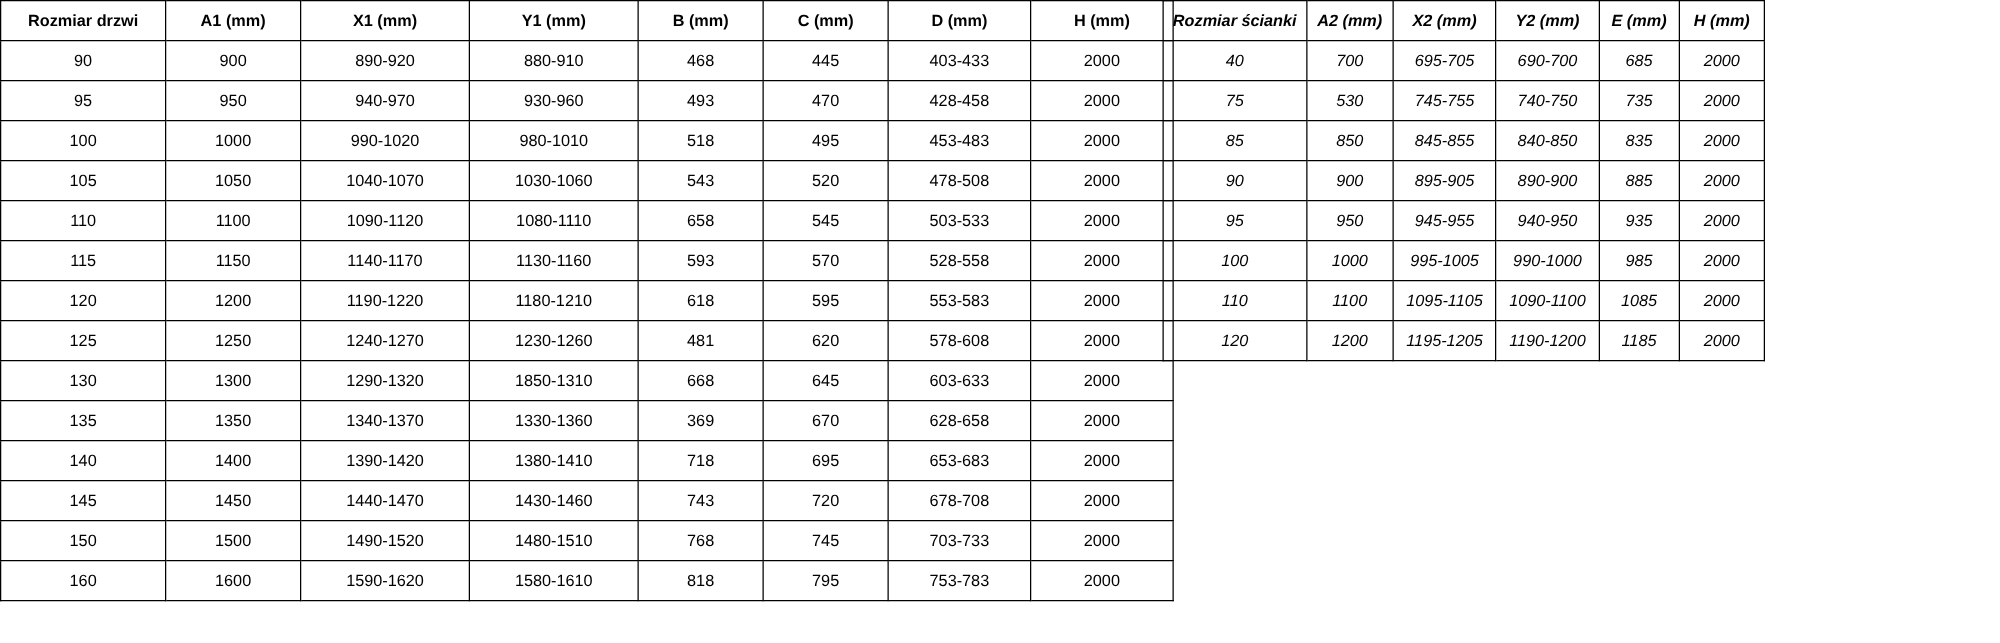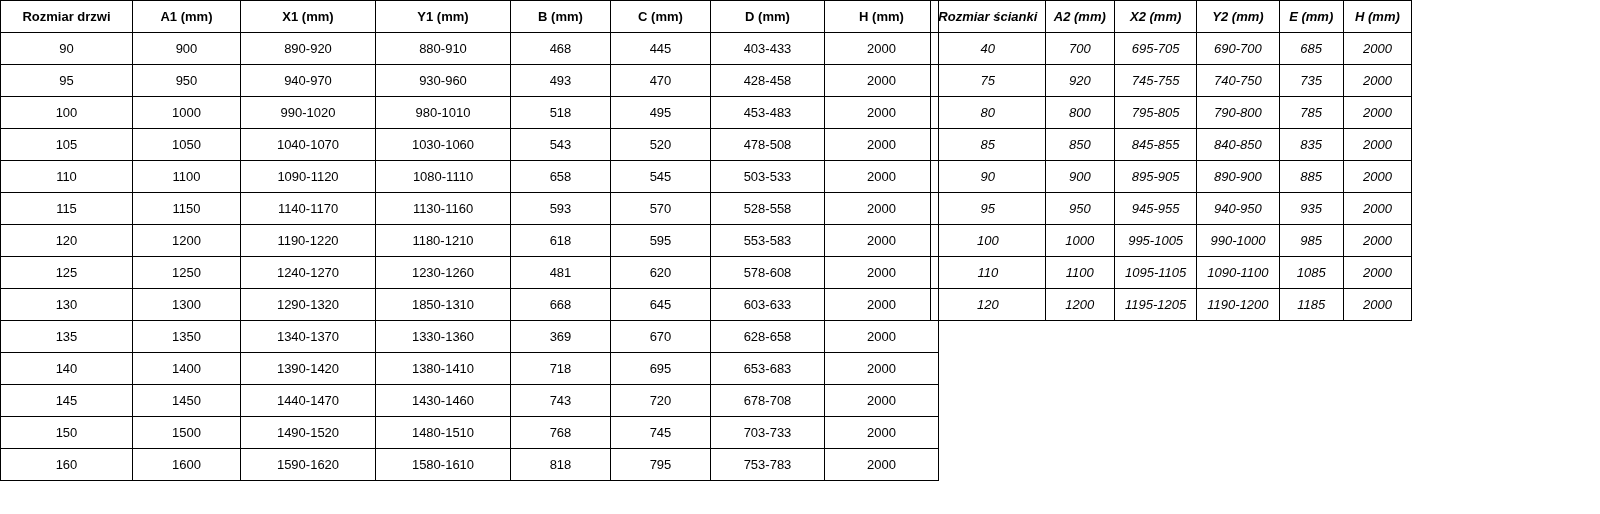--- a/index.html
+++ b/index.html
@@ -264,32 +264,24 @@
         <tr>
           <td>40</td>
           <td>700</td>
           <td>695-705</td>
           <td>690-700</td>
           <td>685</td>
           <td>2000</td>
         </tr>
         <tr>
           <td>75</td>
-          <td>920</td>
+          <td>530</td>
           <td>745-755</td>
           <td>740-750</td>
           <td>735</td>
-          <td>2000</td>
-        </tr>
-        <tr>
-          <td>80</td>
-          <td>800</td>
-          <td>795-805</td>
-          <td>790-800</td>
-          <td>785</td>
           <td>2000</td>
         </tr>
         <tr>
           <td>85</td>
           <td>850</td>
           <td>845-855</td>
           <td>840-850</td>
           <td>835</td>
           <td>2000</td>
         </tr>

